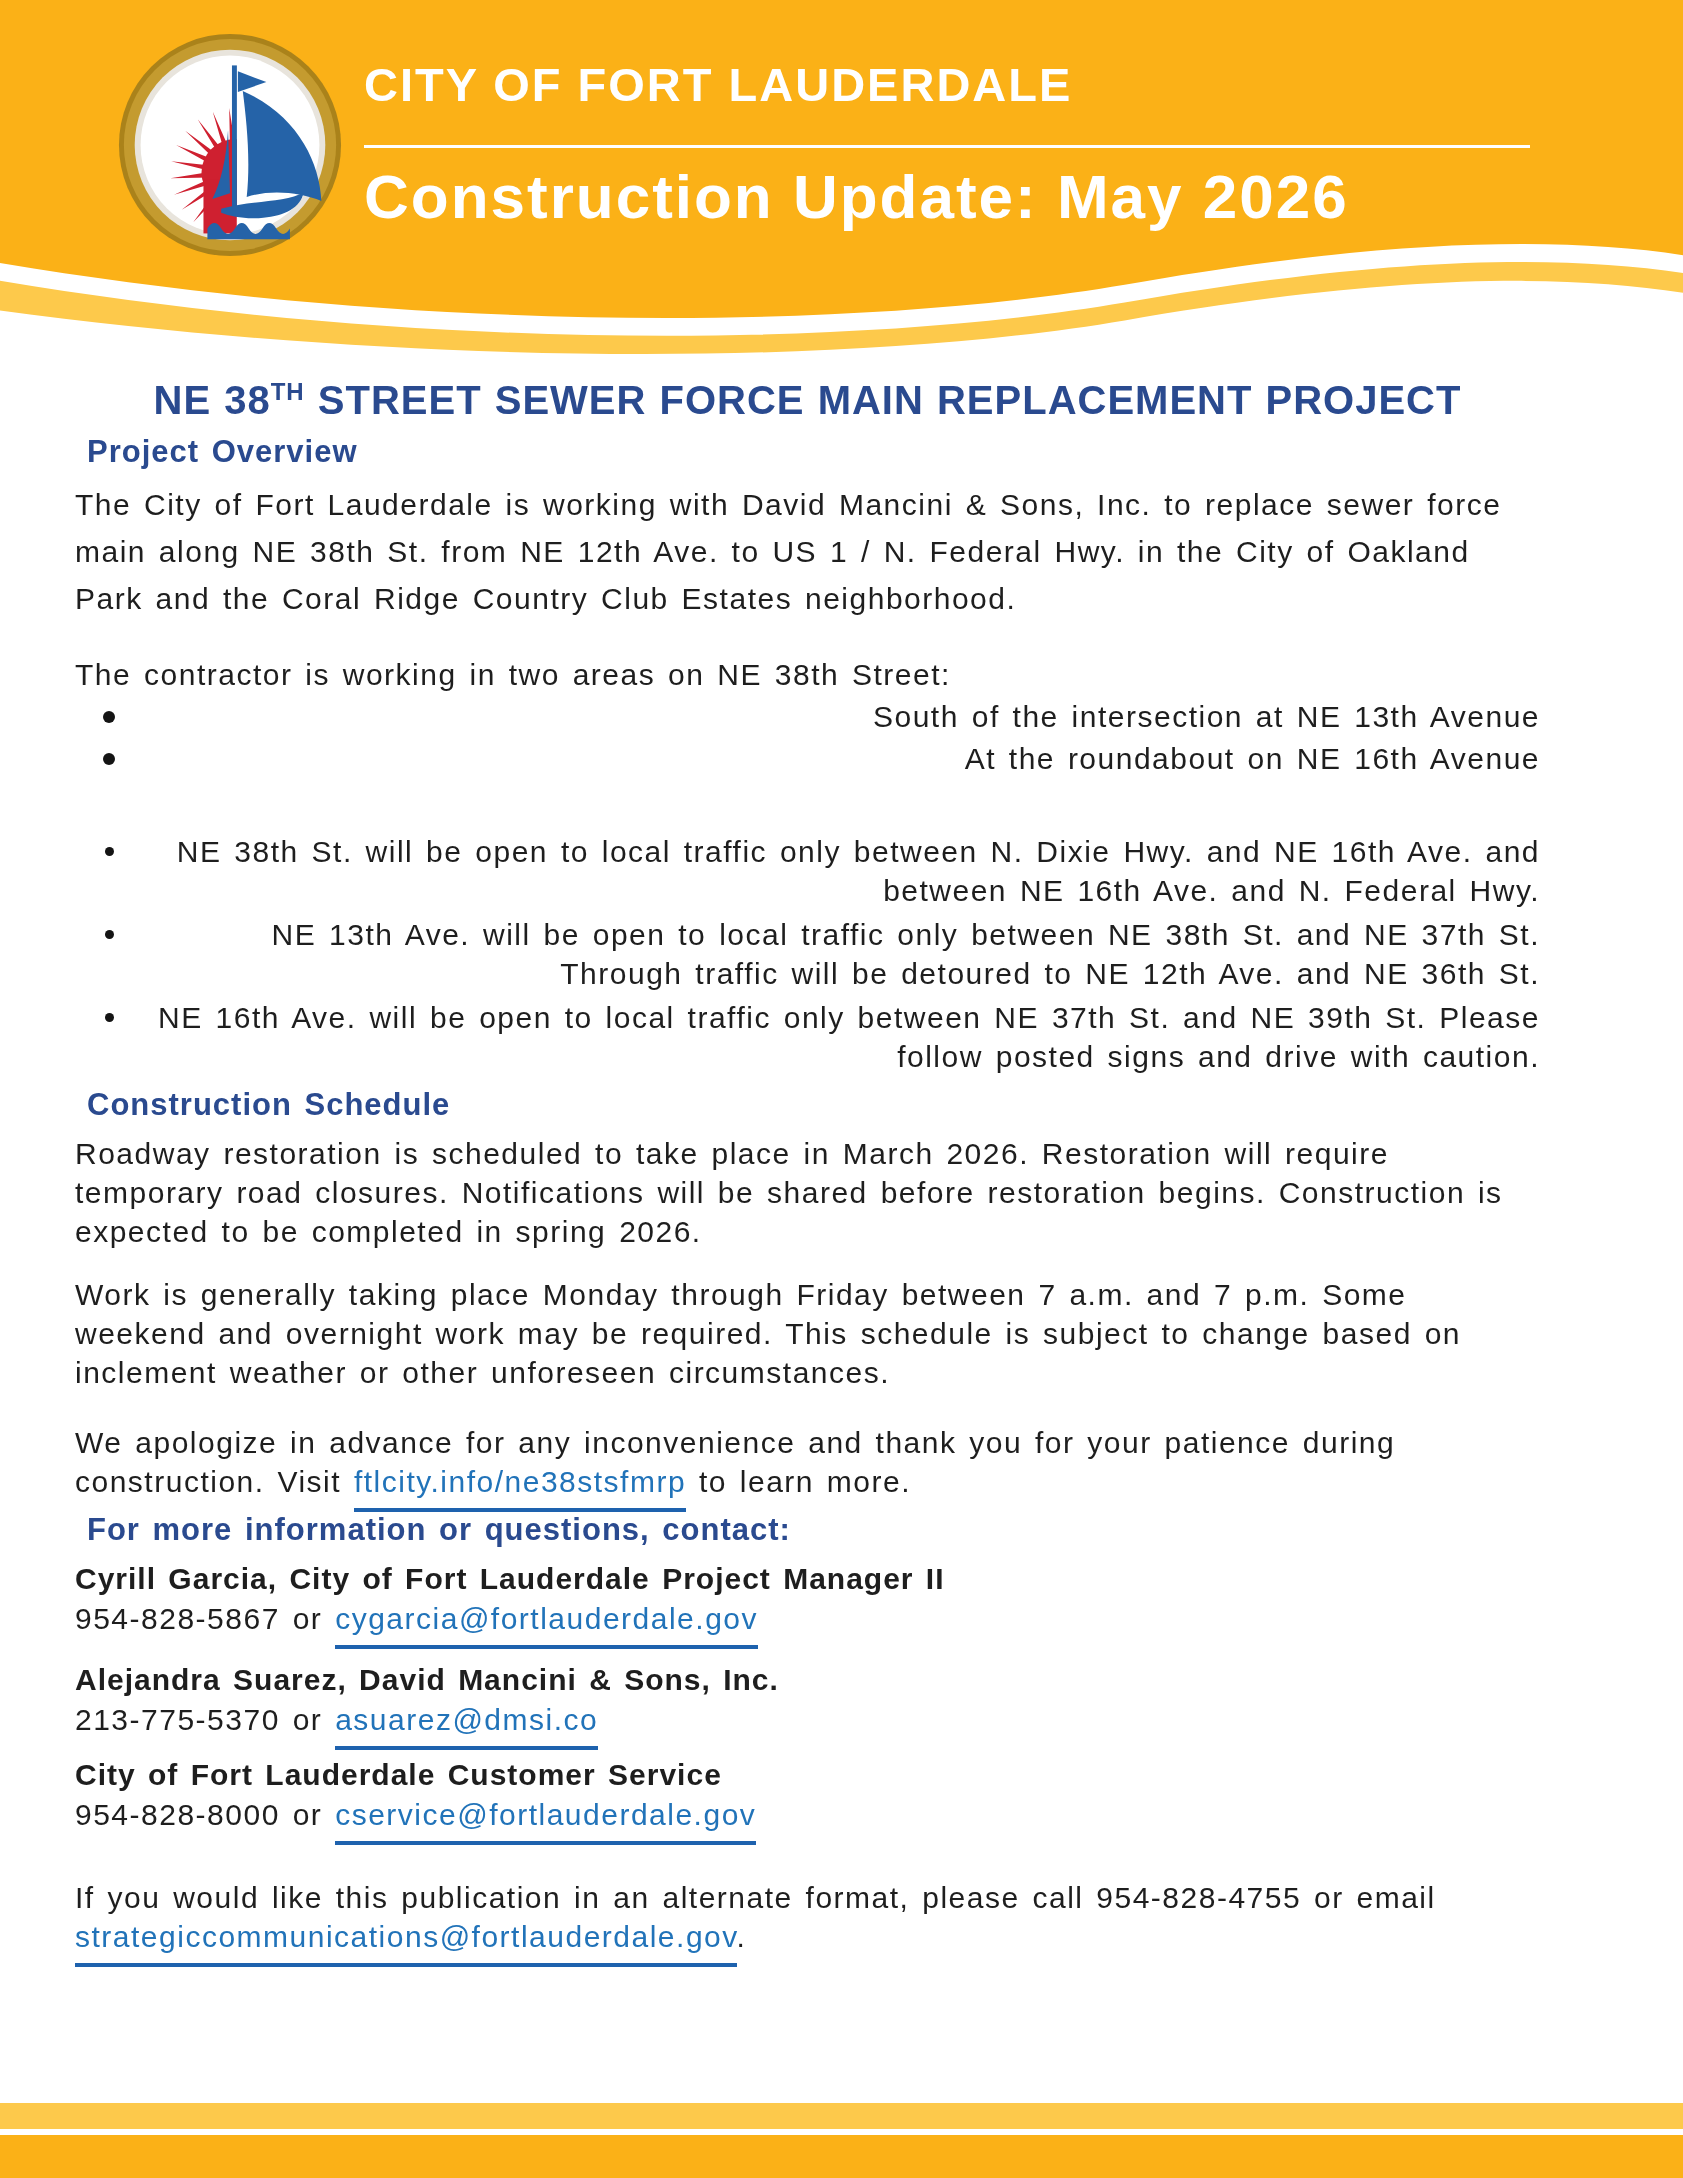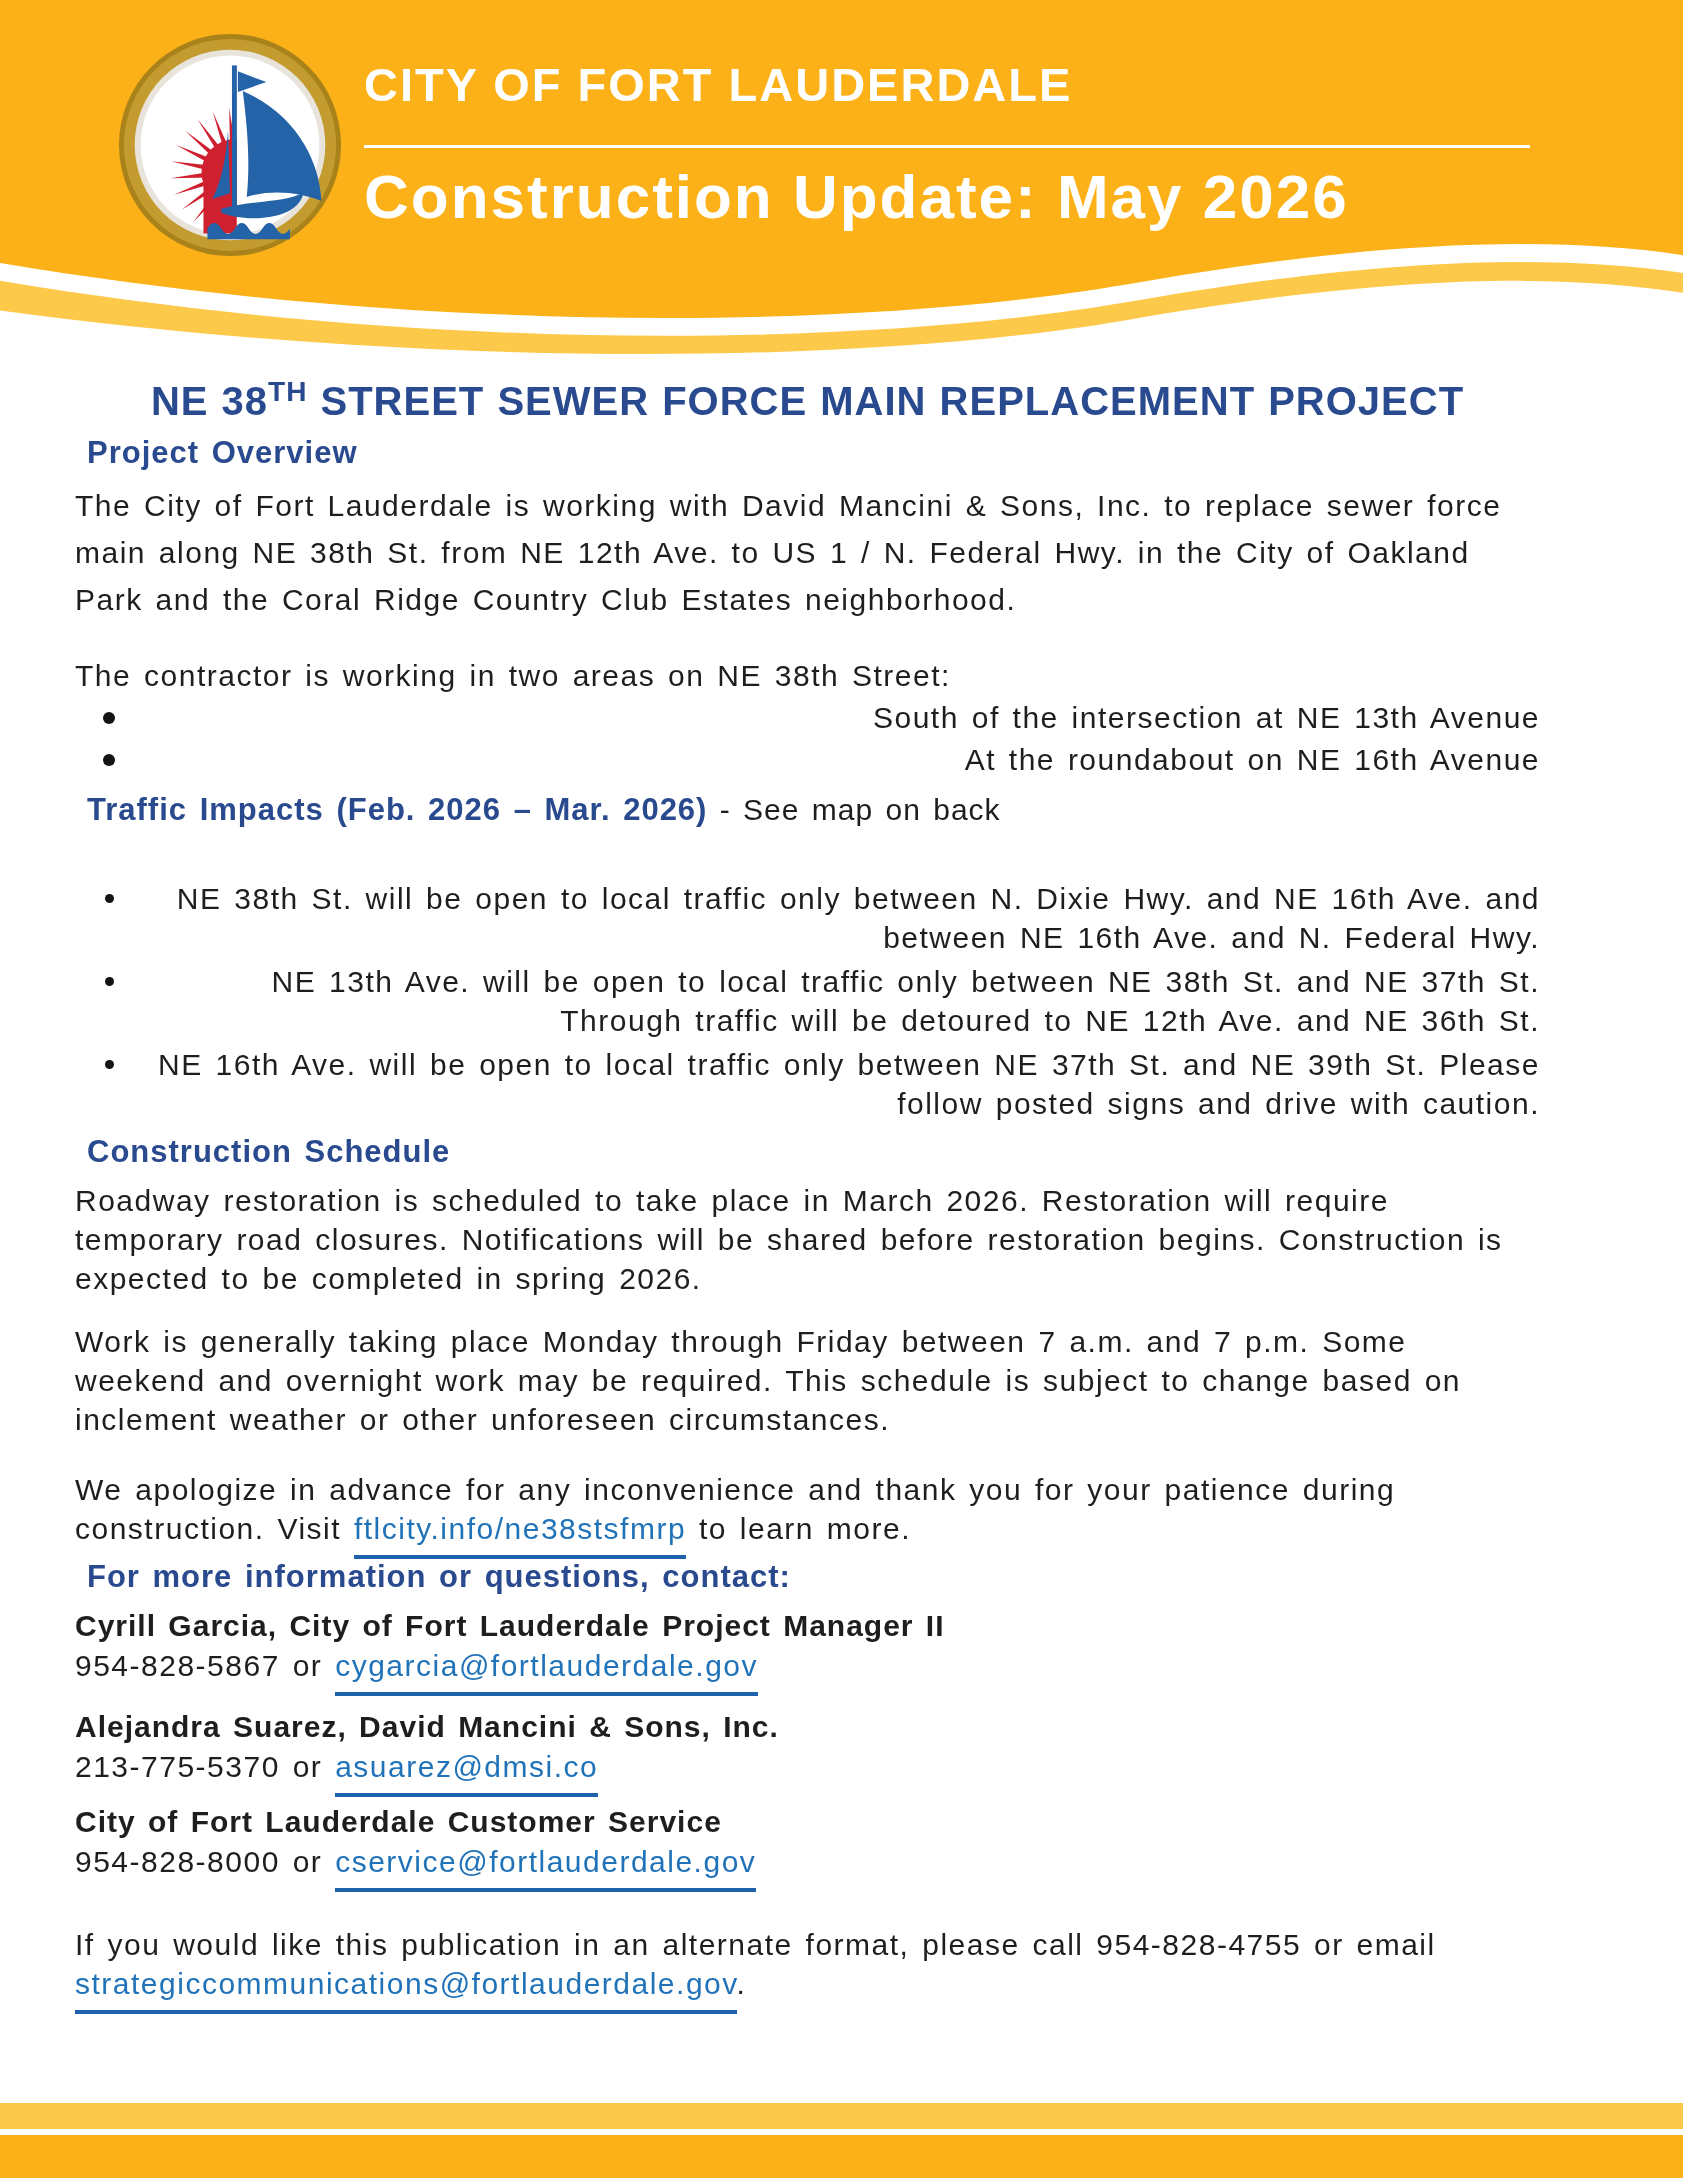--- a/index.html
+++ b/index.html
@@ -23,21 +23,21 @@
   }
   
   .content{
     position:absolute;top:356px;left:75px;width:1465px;
     font-size:30px;letter-spacing:1.5px;word-spacing:3px;color:#1E1E1E;
   }
   .proj-title{
     margin:13px 0 0 0;text-align:center;color:#2A4A8F;
     font-size:40px;line-height:46px;font-weight:bold;letter-spacing:1px;word-spacing:1px;
   }
-  .proj-title sup{font-size:28px;}
+  .proj-title sup{font-size:24px;}
   h2.sec{color:#2A4A8F;font-weight:bold;font-size:31px;line-height:34px;margin:12px;letter-spacing:1px;}
   .h-overview{margin-top:3px;}
   .h-traffic{margin-top:28px;line-height:36px;}
   .h-traffic .suffix{color:#1E1E1E;font-weight:normal;font-size:30px;}
   .h-schedule{margin-top:20px;line-height:36px;}
   .h-contact{margin-top:34px;line-height:34px;}
   p{margin:0;}
   .p-overview{margin-top:2px;line-height:47px;}
   .p-contractor{margin-top:32px;line-height:42px;}
   .p-sched1{margin-top:0;line-height:39px;}
@@ -108,21 +108,20 @@
 
     <h2 class="sec h-overview">Project Overview</h2>
     <p class="p-overview">The City of Fort Lauderdale is working with David Mancini &amp; Sons, Inc. to replace sewer force main along NE 38th St. from NE 12th Ave. to US 1 / N. Federal Hwy. in the City of Oakland Park and the Coral Ridge Country Club Estates neighborhood.</p>
     <p class="p-contractor">The contractor is working in two areas on NE 38th Street:</p>
 
     <ul class="list-areas">
       <li><span class="dot dot-lg"></span><span>South of the intersection at NE 13th Avenue</span></li>
       <li><span class="dot dot-lg"></span><span>At the roundabout on NE 16th Avenue</span></li>
     </ul>
 
-    <h2 class="sec h-traffic"><span>Traffic Impacts (Feb. 2026 – Mar. 2026)</span><span class="suffix"> - See map on back</span></h2>
 
     <ul class="list-impacts">
       <li><span class="dot dot-sm"></span><span>NE 38th St. will be open to local traffic only between N. Dixie Hwy. and NE 16th Ave. and between NE 16th Ave. and N. Federal Hwy.</span></li>
       <li><span class="dot dot-sm"></span><span>NE 13th Ave. will be open to local traffic only between NE 38th St. and NE 37th St. Through traffic will be detoured to NE 12th Ave. and NE 36th St.</span></li>
       <li><span class="dot dot-sm"></span><span>NE 16th Ave. will be open to local traffic only between NE 37th St. and NE 39th St. Please follow posted signs and drive with caution.</span></li>
     </ul>
 
     <h2 class="sec h-schedule">Construction Schedule</h2>
     <p class="p-sched1">Roadway restoration is scheduled to take place in March 2026. Restoration will require temporary road closures. Notifications will be shared before restoration begins. Construction is expected to be completed in spring 2026.</p>
     <p class="p-sched2">Work is generally taking place Monday through Friday between 7 a.m. and 7 p.m. Some weekend and overnight work may be required. This schedule is subject to change based on inclement weather or other unforeseen circumstances.</p>

